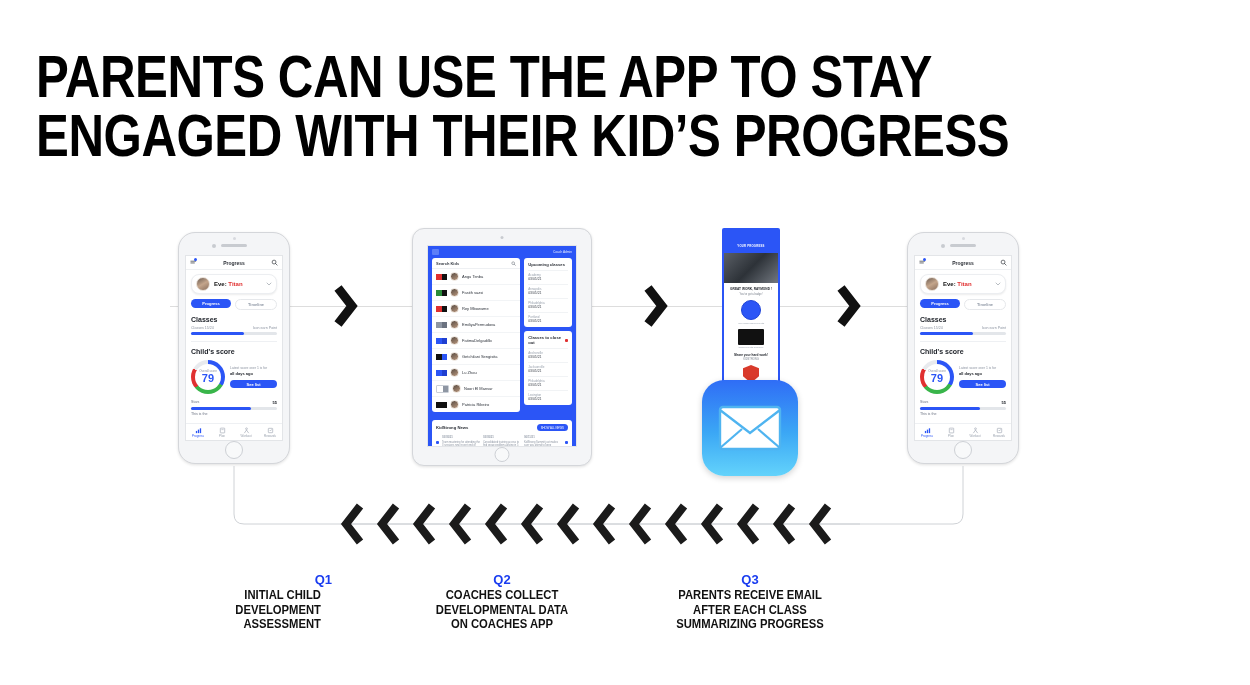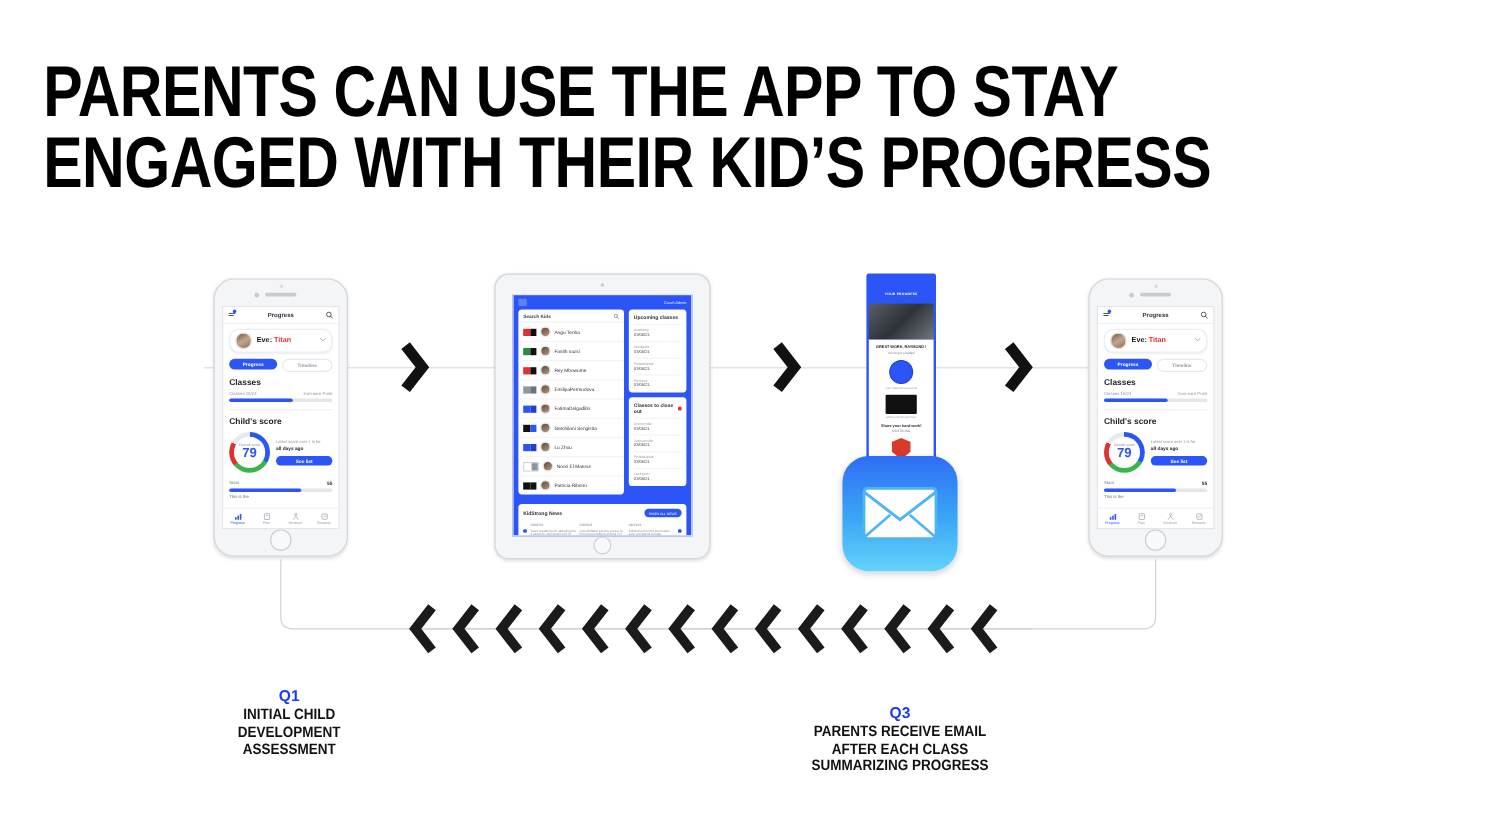--- a/index.html
+++ b/index.html
@@ -841,31 +841,39 @@
       <polyline points="385,6 371,24 385,42"></polyline>
       <polyline points="421,6 407,24 421,42"></polyline>
       <polyline points="457,6 443,24 457,42"></polyline>
       <polyline points="493,6 479,24 493,42"></polyline>
     </g>
   </svg>
 </div>
 
 <div class="caps">
 
-  <div class="cap2" style="left:131px; top:0;">
+  <div class="cap2" style="left:112px; top:0;text-align:right;">
     <div class="q">Q1</div>
     <div class="txt">
       <div>INITIAL CHILD</div>
       <div>DEVELOPMENT</div>
       <div>ASSESSMENT</div>
     </div>
   </div>
 
-
-  <div class="cap2" style="left:640px; top:0;margin-top:14px;">
+  <div class="cap2" style="left:392px; top:0;">
+    <div class="q">Q2</div>
+    <div class="txt">
+      <div>COACHES COLLECT</div>
+      <div>DEVELOPMENTAL DATA</div>
+      <div>ON COACHES APP</div>
+    </div>
+  </div>
+
+  <div class="cap2" style="left:640px; top:0;">
     <div class="q">Q3</div>
     <div class="txt">
       <div>PARENTS RECEIVE EMAIL</div>
       <div>AFTER EACH CLASS</div>
       <div>SUMMARIZING PROGRESS</div>
     </div>
   </div>
 
 
 </div>

